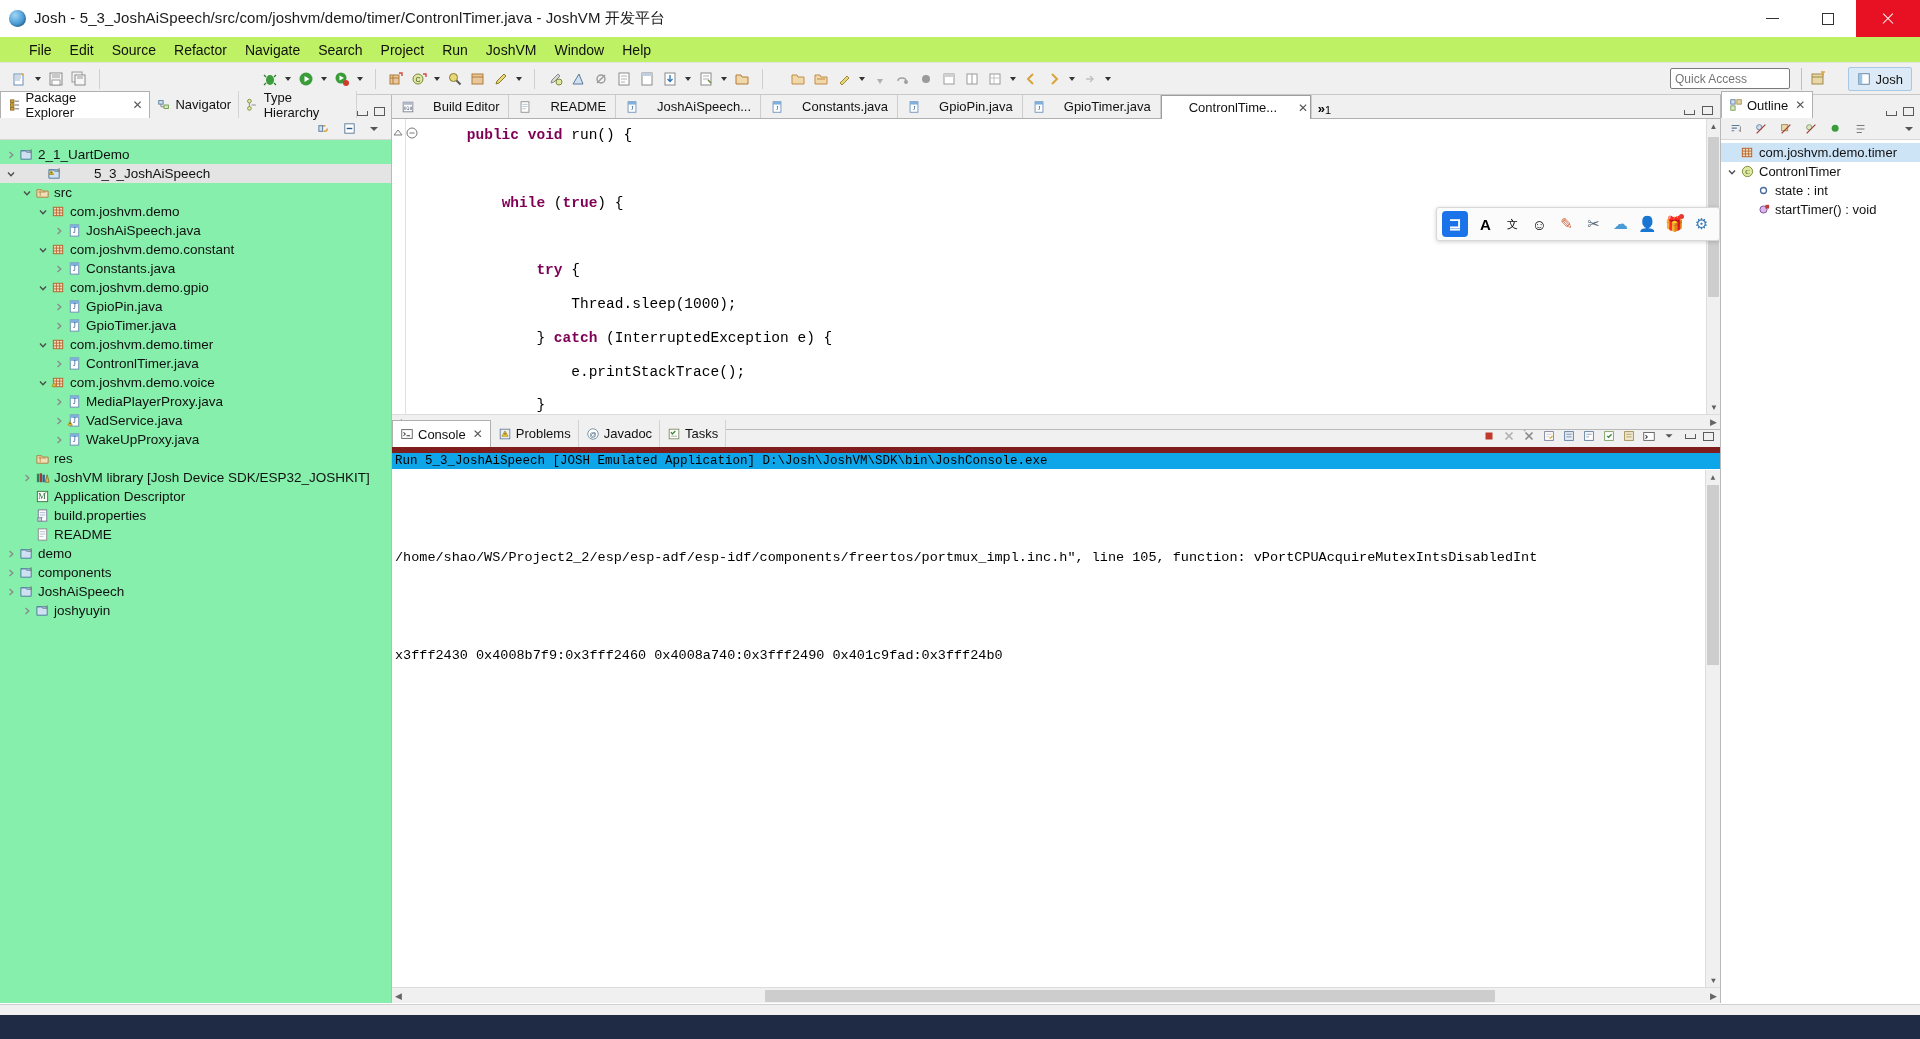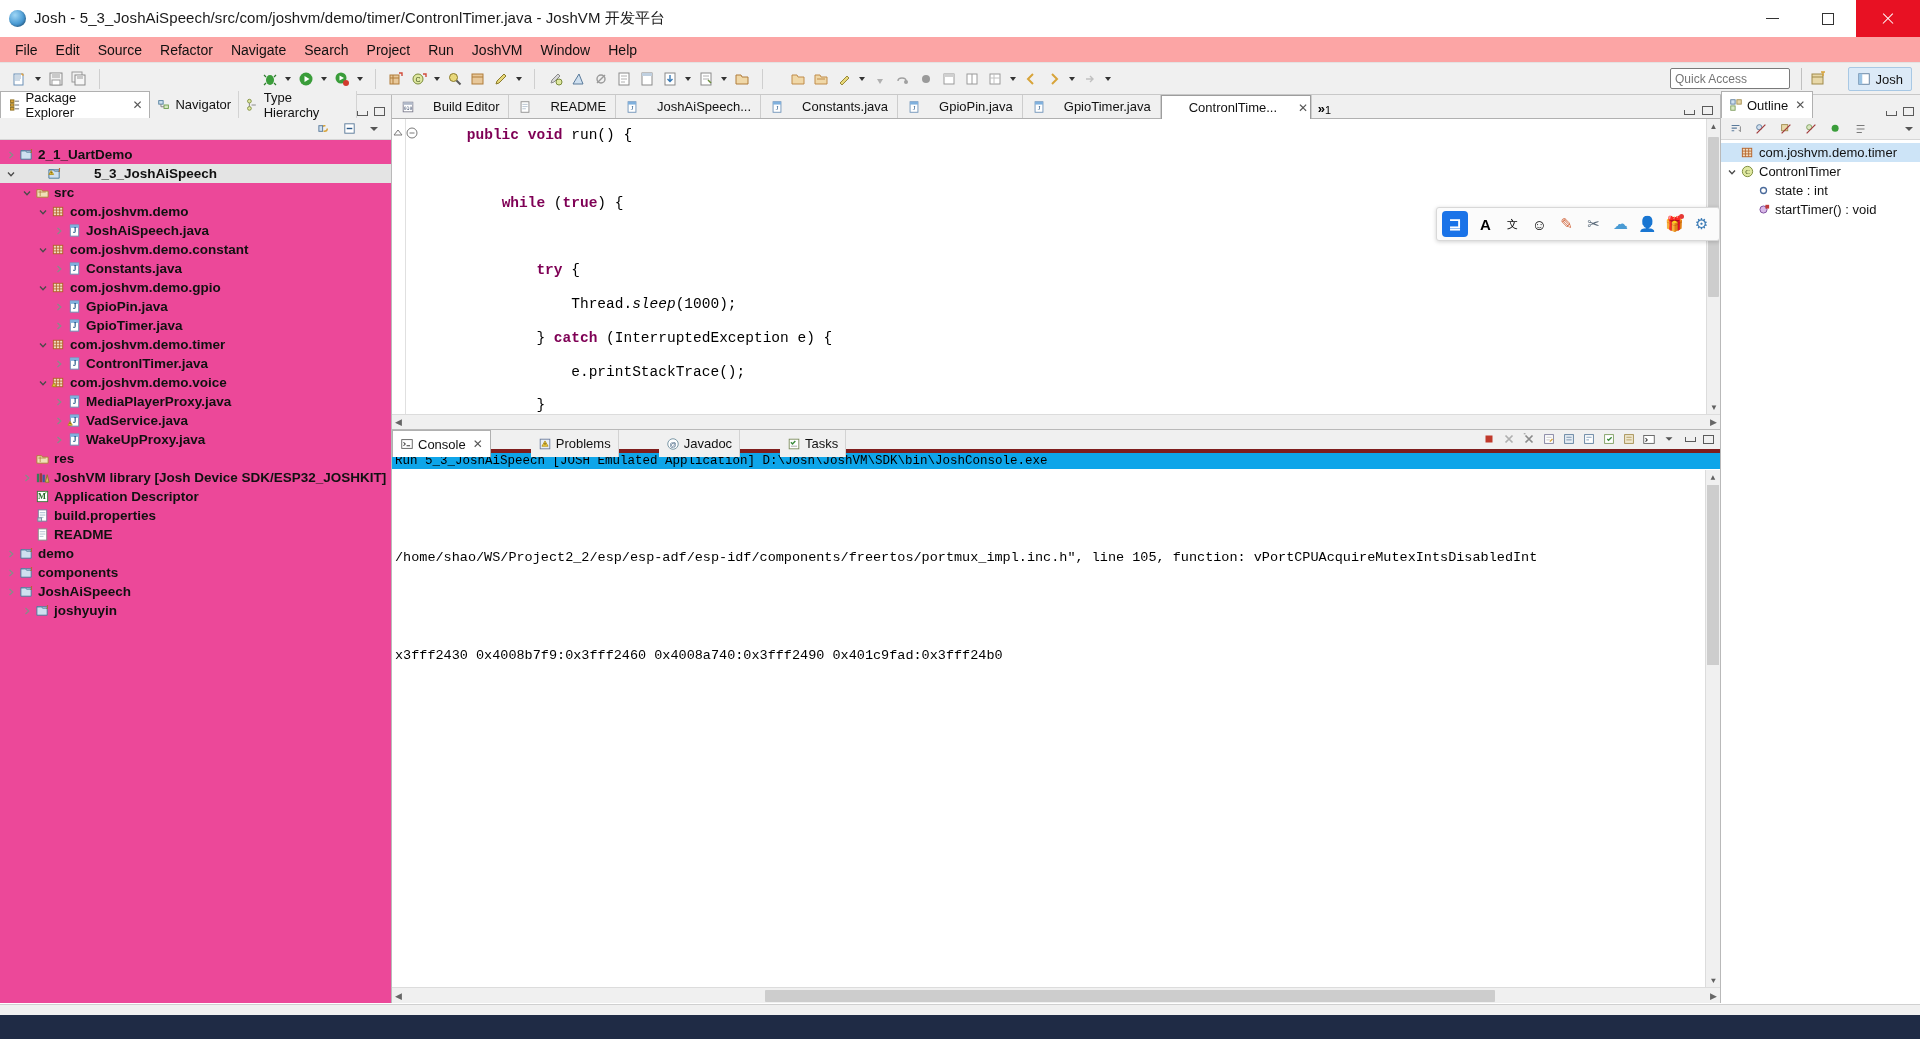--- a/index.html
+++ b/index.html
@@ -35,22 +35,22 @@
   .wb-max { width: 12px; height: 12px; border: 1px solid #333; }
   .wb-x { position: relative; width: 14px; height: 14px; }
   .wb-x:before, .wb-x:after {
     content:""; position:absolute; left:0; top:6px; width:14px; height:1.4px; background:#fff;
   }
   .wb-x:before { transform: rotate(45deg); }
   .wb-x:after  { transform: rotate(-45deg); }
 
   
   .menubar {
-    height: 26px; background: #fca5a5; display: flex; align-items: center;
-    padding-left: 6px; border-bottom: 1px solid #e3e3e3;
+    height: 26px; background: #bef264; display: flex; align-items: center;
+    padding-left: 20px; border-bottom: 1px solid #e3e3e3;
   }
   .menu-item { padding: 3px 9px; font-size: 14px; color: #111; cursor: default; }
 
   
   .toolbar {
     height: 32px; background: #f0f0f0; display: flex; align-items: center;
     padding: 0 4px; border-bottom: 1px solid #c8c8c8; position: relative;
   }
   .tb-group { display: flex; align-items: center; gap: 1px; padding: 0 5px; }
   .tb-sep { width: 1px; height: 20px; background: #cfcfcf; margin: 0 4px; }
@@ -93,21 +93,21 @@
   .panel-ctrls { margin-left: auto; display: flex; gap: 6px; padding: 0 6px 2px 0; align-items: flex-end; }
   .mini-box { width: 11px; height: 9px; border: 1px solid #5a5a5a; position: relative; }
   .mini-min { width: 11px; height: 5px; border: 1px solid #5a5a5a; border-top: none; }
 
   
   .explorer { width: 392px; border-right: 1px solid #b9b9b9; }
   .exp-toolbar {
     height: 22px; background: #f0f0f0; border-bottom: 1px solid #d6d6d6;
     display: flex; align-items: center; justify-content: flex-end; gap: 3px; padding-right: 6px;
   }
-  .exp-tree { flex: 1; background: #ec4899; overflow: hidden; padding-top: 5px; position: relative; font-weight: bold; }
+  .exp-tree { flex: 1; background: #86efac; overflow: hidden; padding-top: 5px; position: relative; }
   .tnode {
     display: flex; align-items: center; height: 19px; font-size: 13.5px;
     color: #111; white-space: nowrap; padding-left: 4px;
   }
   .tnode.sel { background: #e4e4e4; }
   .tw { width: 14px; display: flex; justify-content: center; align-items: center; flex: none; }
   .tw svg { display: block; }
   .ticon { width: 17px; flex: none; display: flex; justify-content: center; align-items: center; }
   .tlabel { margin-left: 3px; }
 
@@ -130,21 +130,21 @@
 
   .code-wrap { flex: 1; display: flex; background: #ffffff; position: relative; overflow: hidden; }
   .gutter-fold { width: 14px; background: #ffffff; border-right: 1px solid #e0e0e0; padding-top: 4px; }
   .gutter-ann { width: 16px; background: #ffffff; padding-top: 4px; }
   .code {
     flex: 1; font-family: "Liberation Mono", monospace; font-size: 14.5px;
     line-height: 33.8px; white-space: pre; padding-left: 10px; padding-top: 0px;
     color: #000; overflow: hidden;
   }
   .kw  { color: #7f0055; font-weight: bold; }
-  .mth { color: #000000; font-style: italic; }
+  .mth { color: #000000; }
   .vscroll-ed {
     position: absolute; right: 0; top: 0; bottom: 0; width: 14px; background: #f0f0f0;
     border-left: 1px solid #dcdcdc;
   }
   .vscroll-ed .thumb { position: absolute; top: 18px; left: 1px; width: 11px; height: 160px;
                        background: #cdcdcd; border-radius: 1px;}
   .vs-arrow { height: 14px; display:flex; align-items:center; justify-content:center; font-size:8px; color:#606060;}
   .hscroll-ed { height: 15px; background: #f0f0f0; border-top: 1px solid #dcdcdc;
                 display: flex; align-items: center; justify-content: space-between; padding: 0 3px;
                 font-size: 9px; color: #666; }
@@ -159,22 +159,22 @@
     width: 26px; height: 26px; border-radius: 4px; background: #1a73e8; color: #fff;
     display: flex; align-items: center; justify-content: center; font-size: 15px; font-weight: bold;
     margin-right: 3px;
   }
   .ft-btn { width: 25px; height: 26px; display: flex; align-items: center; justify-content: center;
             font-size: 15px; border-radius: 3px; position: relative; }
   .ft-dot { position: absolute; top: 3px; right: 3px; width: 5px; height: 5px; border-radius: 50%; background: #e53935; }
 
   
   .console-stack { flex: 1; display: flex; flex-direction: column; min-height: 0; background: #f0f0f0; }
-  .cn-tabs { display: flex; align-items: flex-start; height: 23px; background: #f0f0f0;
-             border-bottom: 4px solid #7f1d1d; position: relative; gap: 40px; }
+  .cn-tabs { display: flex; align-items: flex-end; height: 23px; background: #f0f0f0;
+             border-bottom: 6px solid #7f1d1d; position: relative; }
   .cn-ctrls { margin-left: auto; display: flex; align-items: center; gap: 2px; padding: 0 6px 2px 0; }
   .cn-btn { width: 18px; height: 18px; display: flex; align-items: center; justify-content: center; }
   .cn-head {
     height: 17px; background: #0ea5e9; font-family: "Liberation Mono", monospace; font-size: 12.5px;
     color: #000; padding-left: 3px; display: flex; align-items: center; border-bottom: 1px solid #fff;
   }
   .cn-body { flex: 1; background: #ffffff; position: relative; overflow: hidden;
              font-family: "Liberation Mono", monospace; font-size: 13.5px; color: #000; }
   .cn-line { position: absolute; left: 3px; white-space: pre; }
   .cn-vscroll { position: absolute; right: 0; top: 0; bottom: 0; width: 15px; background: #f0f0f0;

